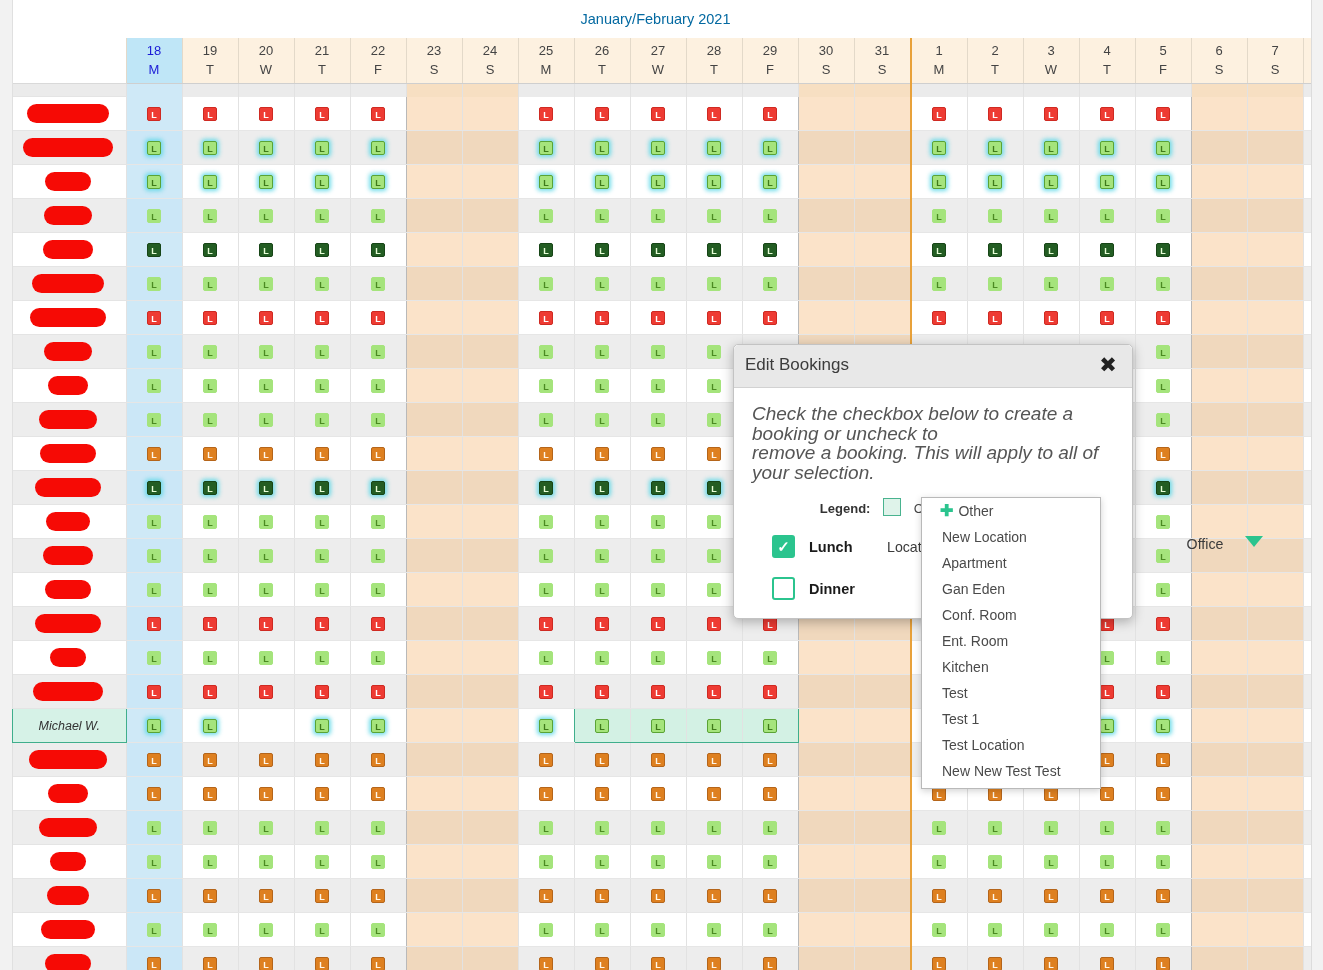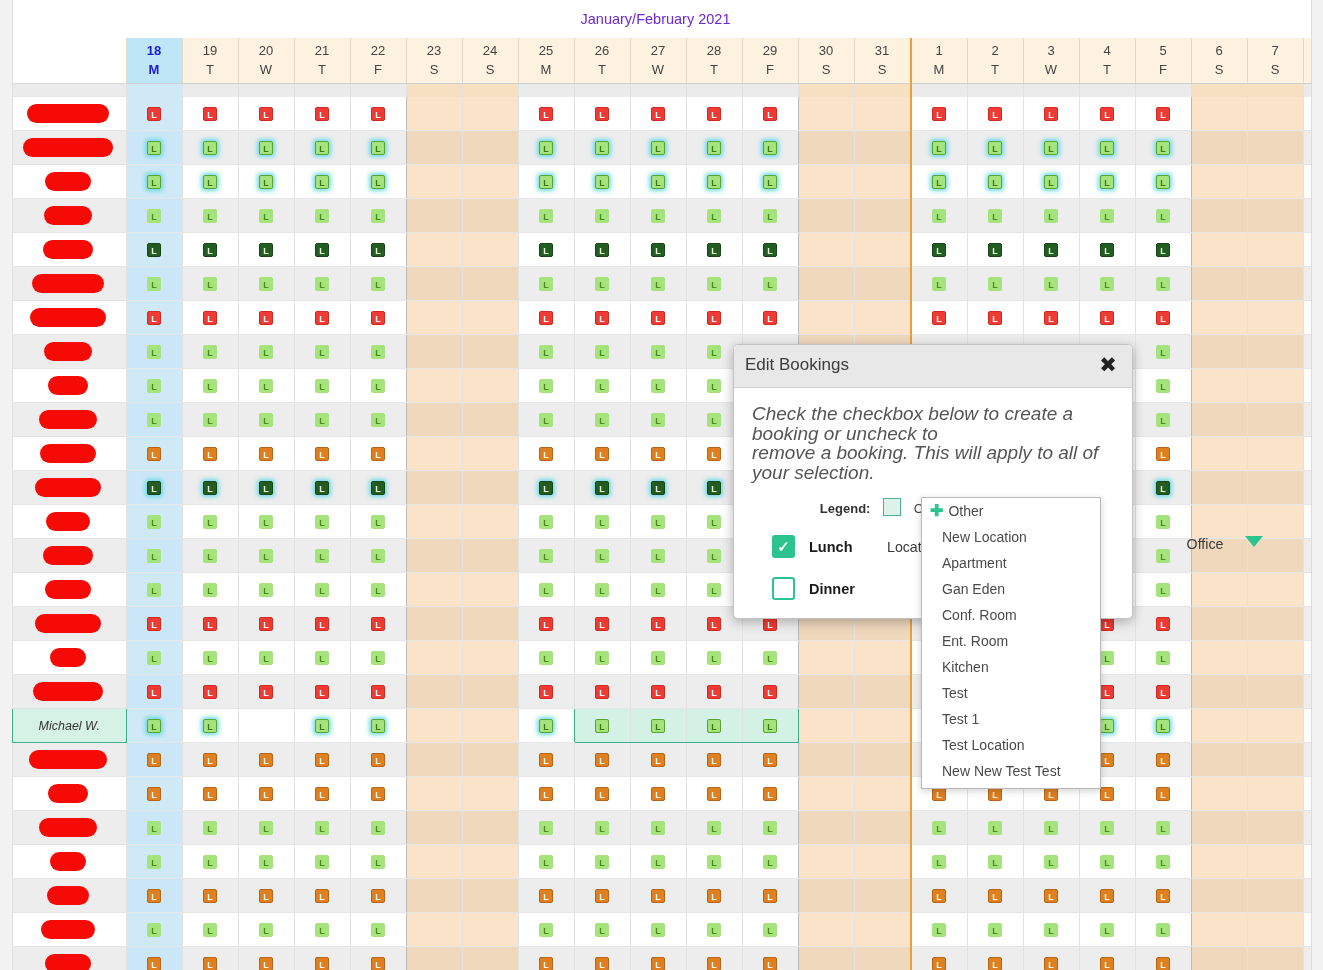--- a/index.html
+++ b/index.html
@@ -10,35 +10,35 @@
     font-size:13px;color:#333;
   }
   
   #app{position:absolute;left:0;top:0;width:1323px;height:970px;background:#fff;overflow:hidden;}
   #page-edge-left{position:absolute;left:0;top:0;width:12px;height:970px;background:#f2f2f2;border-right:1px solid #e0e0e0;}
   #page-edge-right{position:absolute;left:1311px;top:0;width:12px;height:970px;background:#f2f2f2;border-left:1px solid #dcdcdc;}
 
   
   #cal-title{
     position:absolute;left:0;top:11px;width:1311px;text-align:center;
-    font-size:14.5px;color:#6d28d9;
+    font-size:14.5px;color:#0369a1;
   }
 
   
   #grid{position:absolute;left:12px;top:38px;width:1299px;height:932px;overflow:hidden;}
   table.cal{border-collapse:collapse;table-layout:fixed;width:1293px;}
   table.cal td, table.cal th{padding:0;margin:0;}
 
   th.namehead{width:113px;background:#fff;border-bottom:1px solid #d9d9d9;}
   th.dayhead{
     width:55px;height:45px;vertical-align:middle;text-align:center;
     background:#fdf1e0;border-left:1px solid #e3d9c9;border-bottom:1px solid #cfcfcf;
     font-weight:normal;font-size:13px;color:#444;line-height:1.45;
   }
-  th.dayhead.today{background:#bfe6f7;color:#1a1ad6;font-weight:bold;}
+  th.dayhead.today{background:#bfe6f7;color:#1a1ad6;font-weight:normal;}
   th.dayhead.weekend{background:#fdf1e0;}
   th.dayhead.mstart{border-left:2px solid #e8a13a;}
   .dnum{display:block;}
   .dlet{display:block;}
 
   
   tr.spacer td{height:12px;background:#ebebeb;border-left:1px solid #e2e2e2;}
   tr.spacer td.nm{background:#ebebeb;border-left:none;}
   tr.spacer td.today{background:#cfe9f7;}
   tr.spacer td.weekend{background:#f7dfc2;}
@@ -136,21 +136,21 @@
   }
   #loc-wrap{position:relative;flex:1;height:22px;}
 
   
   #dropdown{
     position:absolute;left:921px;top:497px;width:178px;height:290px;
     background:#fff;border:1px solid #b9b9b9;box-shadow:0 2px 7px rgba(0,0,0,.18);
     z-index:40;overflow:hidden;
   }
   .dd-item{height:26px;line-height:26px;padding-left:20px;font-size:14px;color:#4a4a4a;cursor:pointer;}
-  .dd-item:first-child{padding-left:8px;}
+  .dd-item:first-child{padding-left:18px;}
   .plus{color:#2bc48e;font-weight:bold;font-size:16px;margin-right:5px;}
 </style>
 </head>
 <body>
 
 <div id="app">
 
   <div id="page-edge-left"></div>
   <div id="page-edge-right"></div>
 

